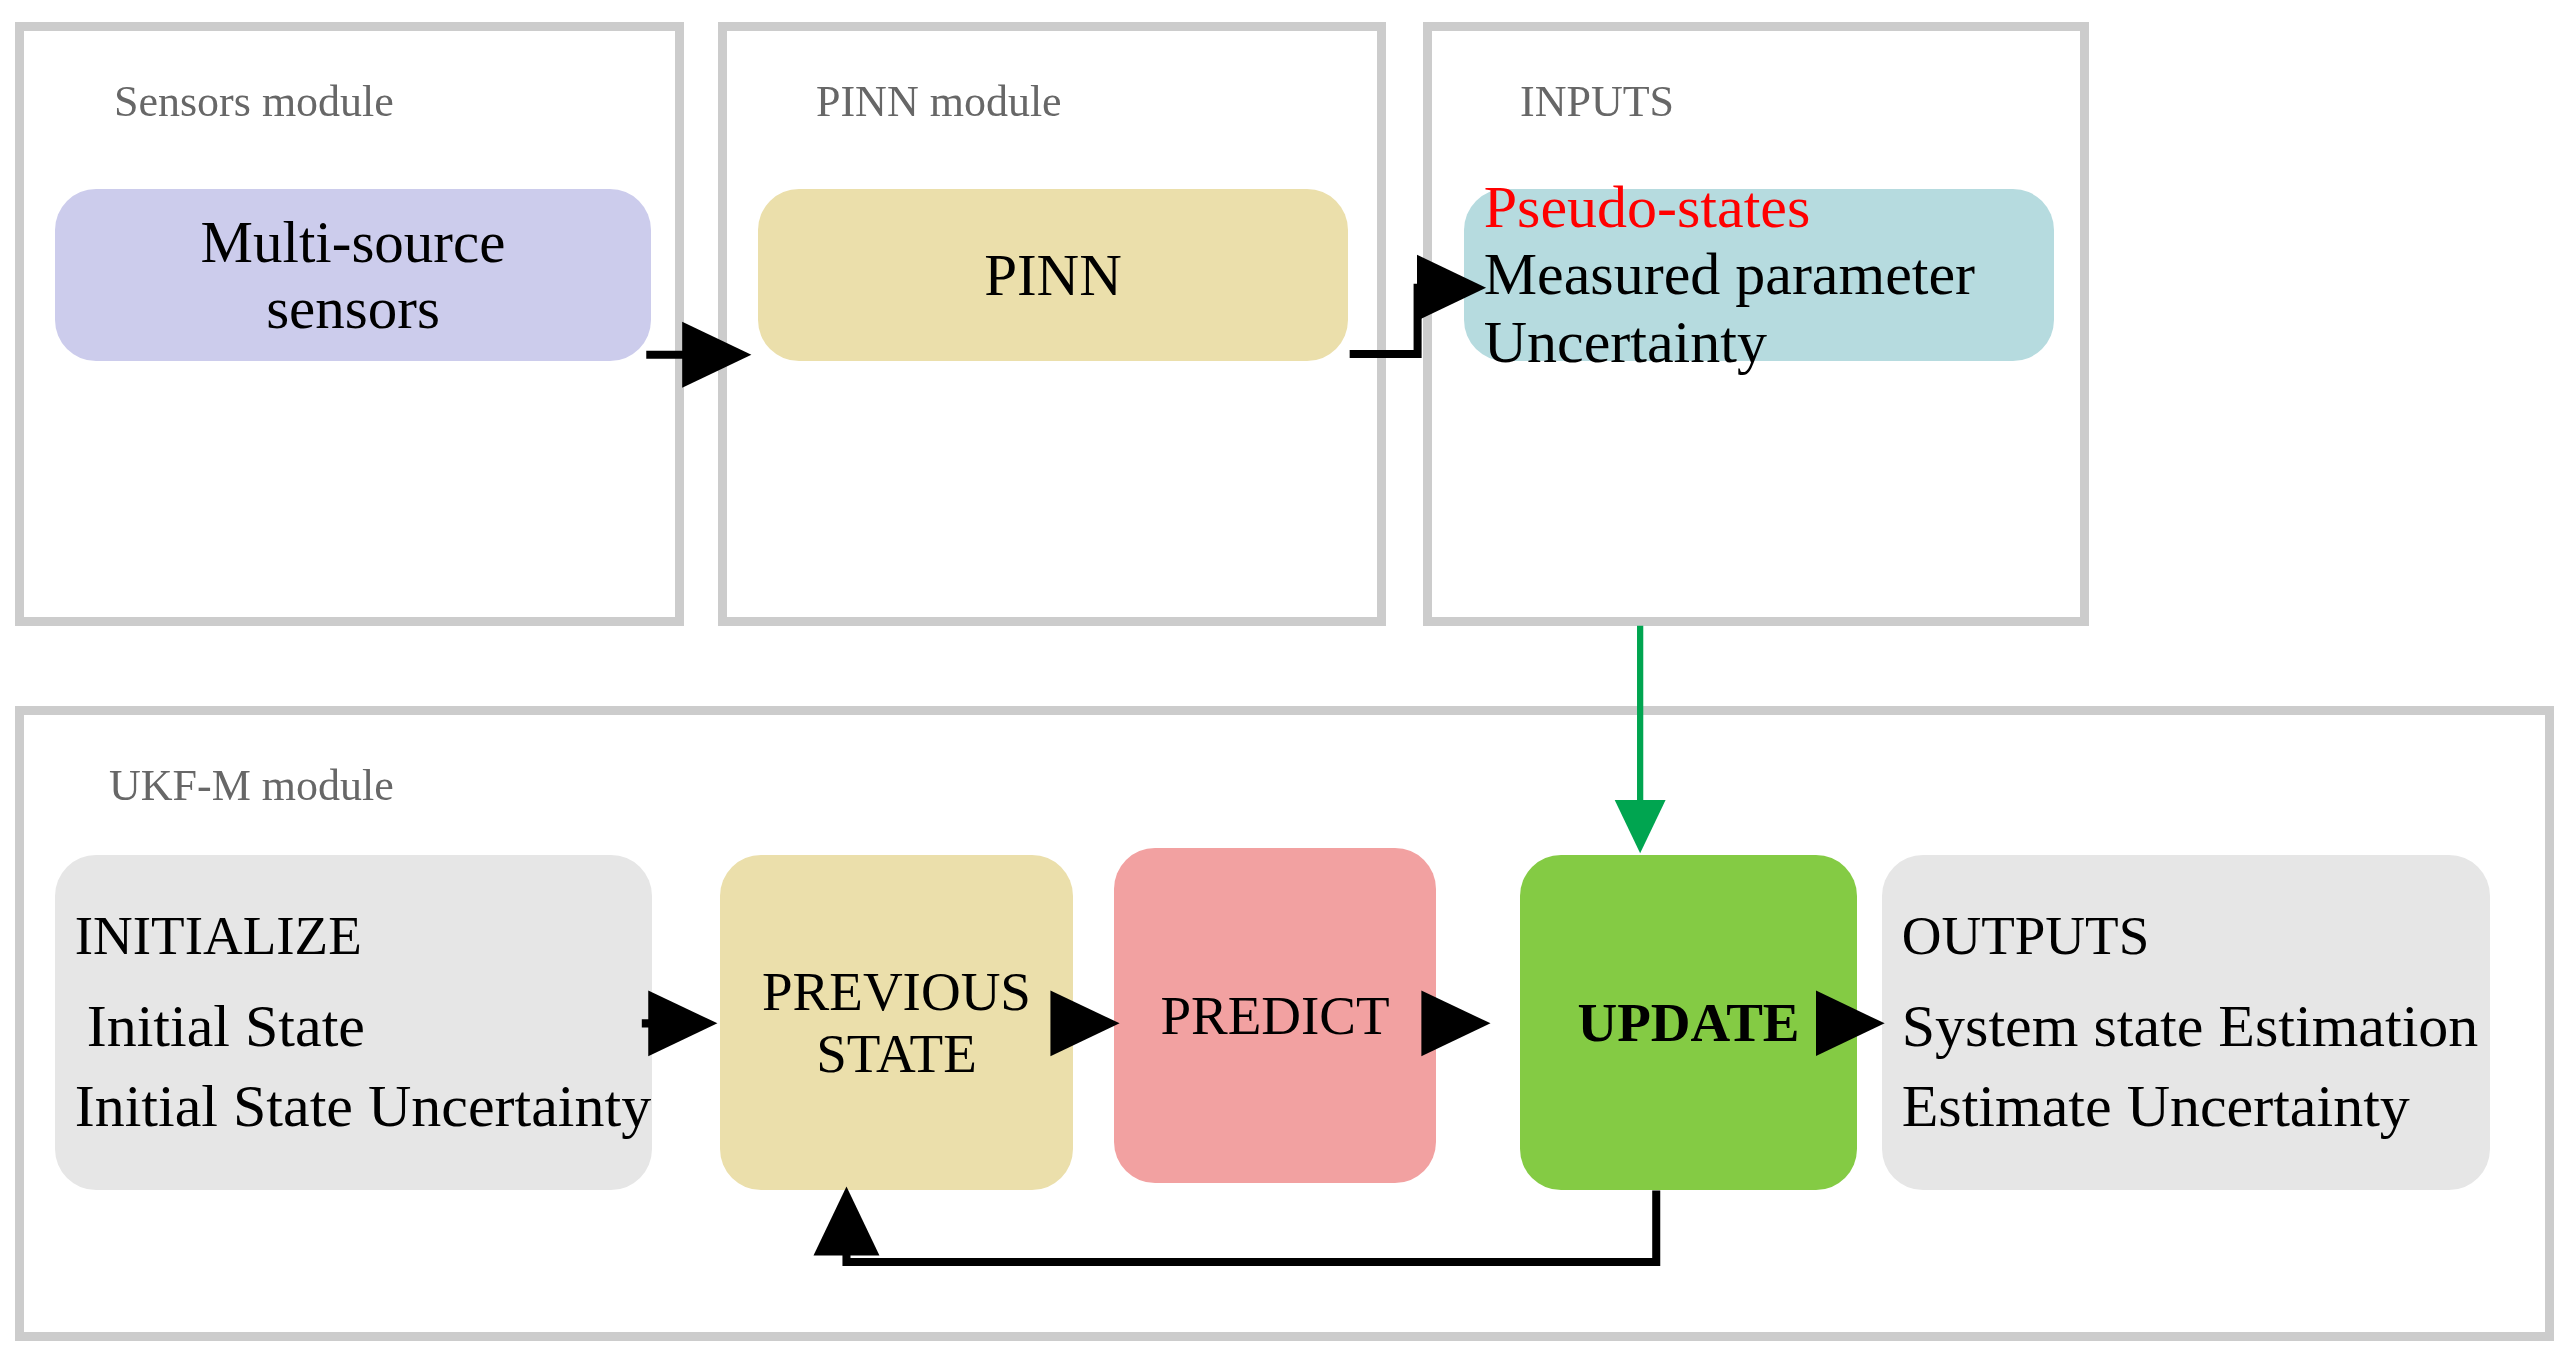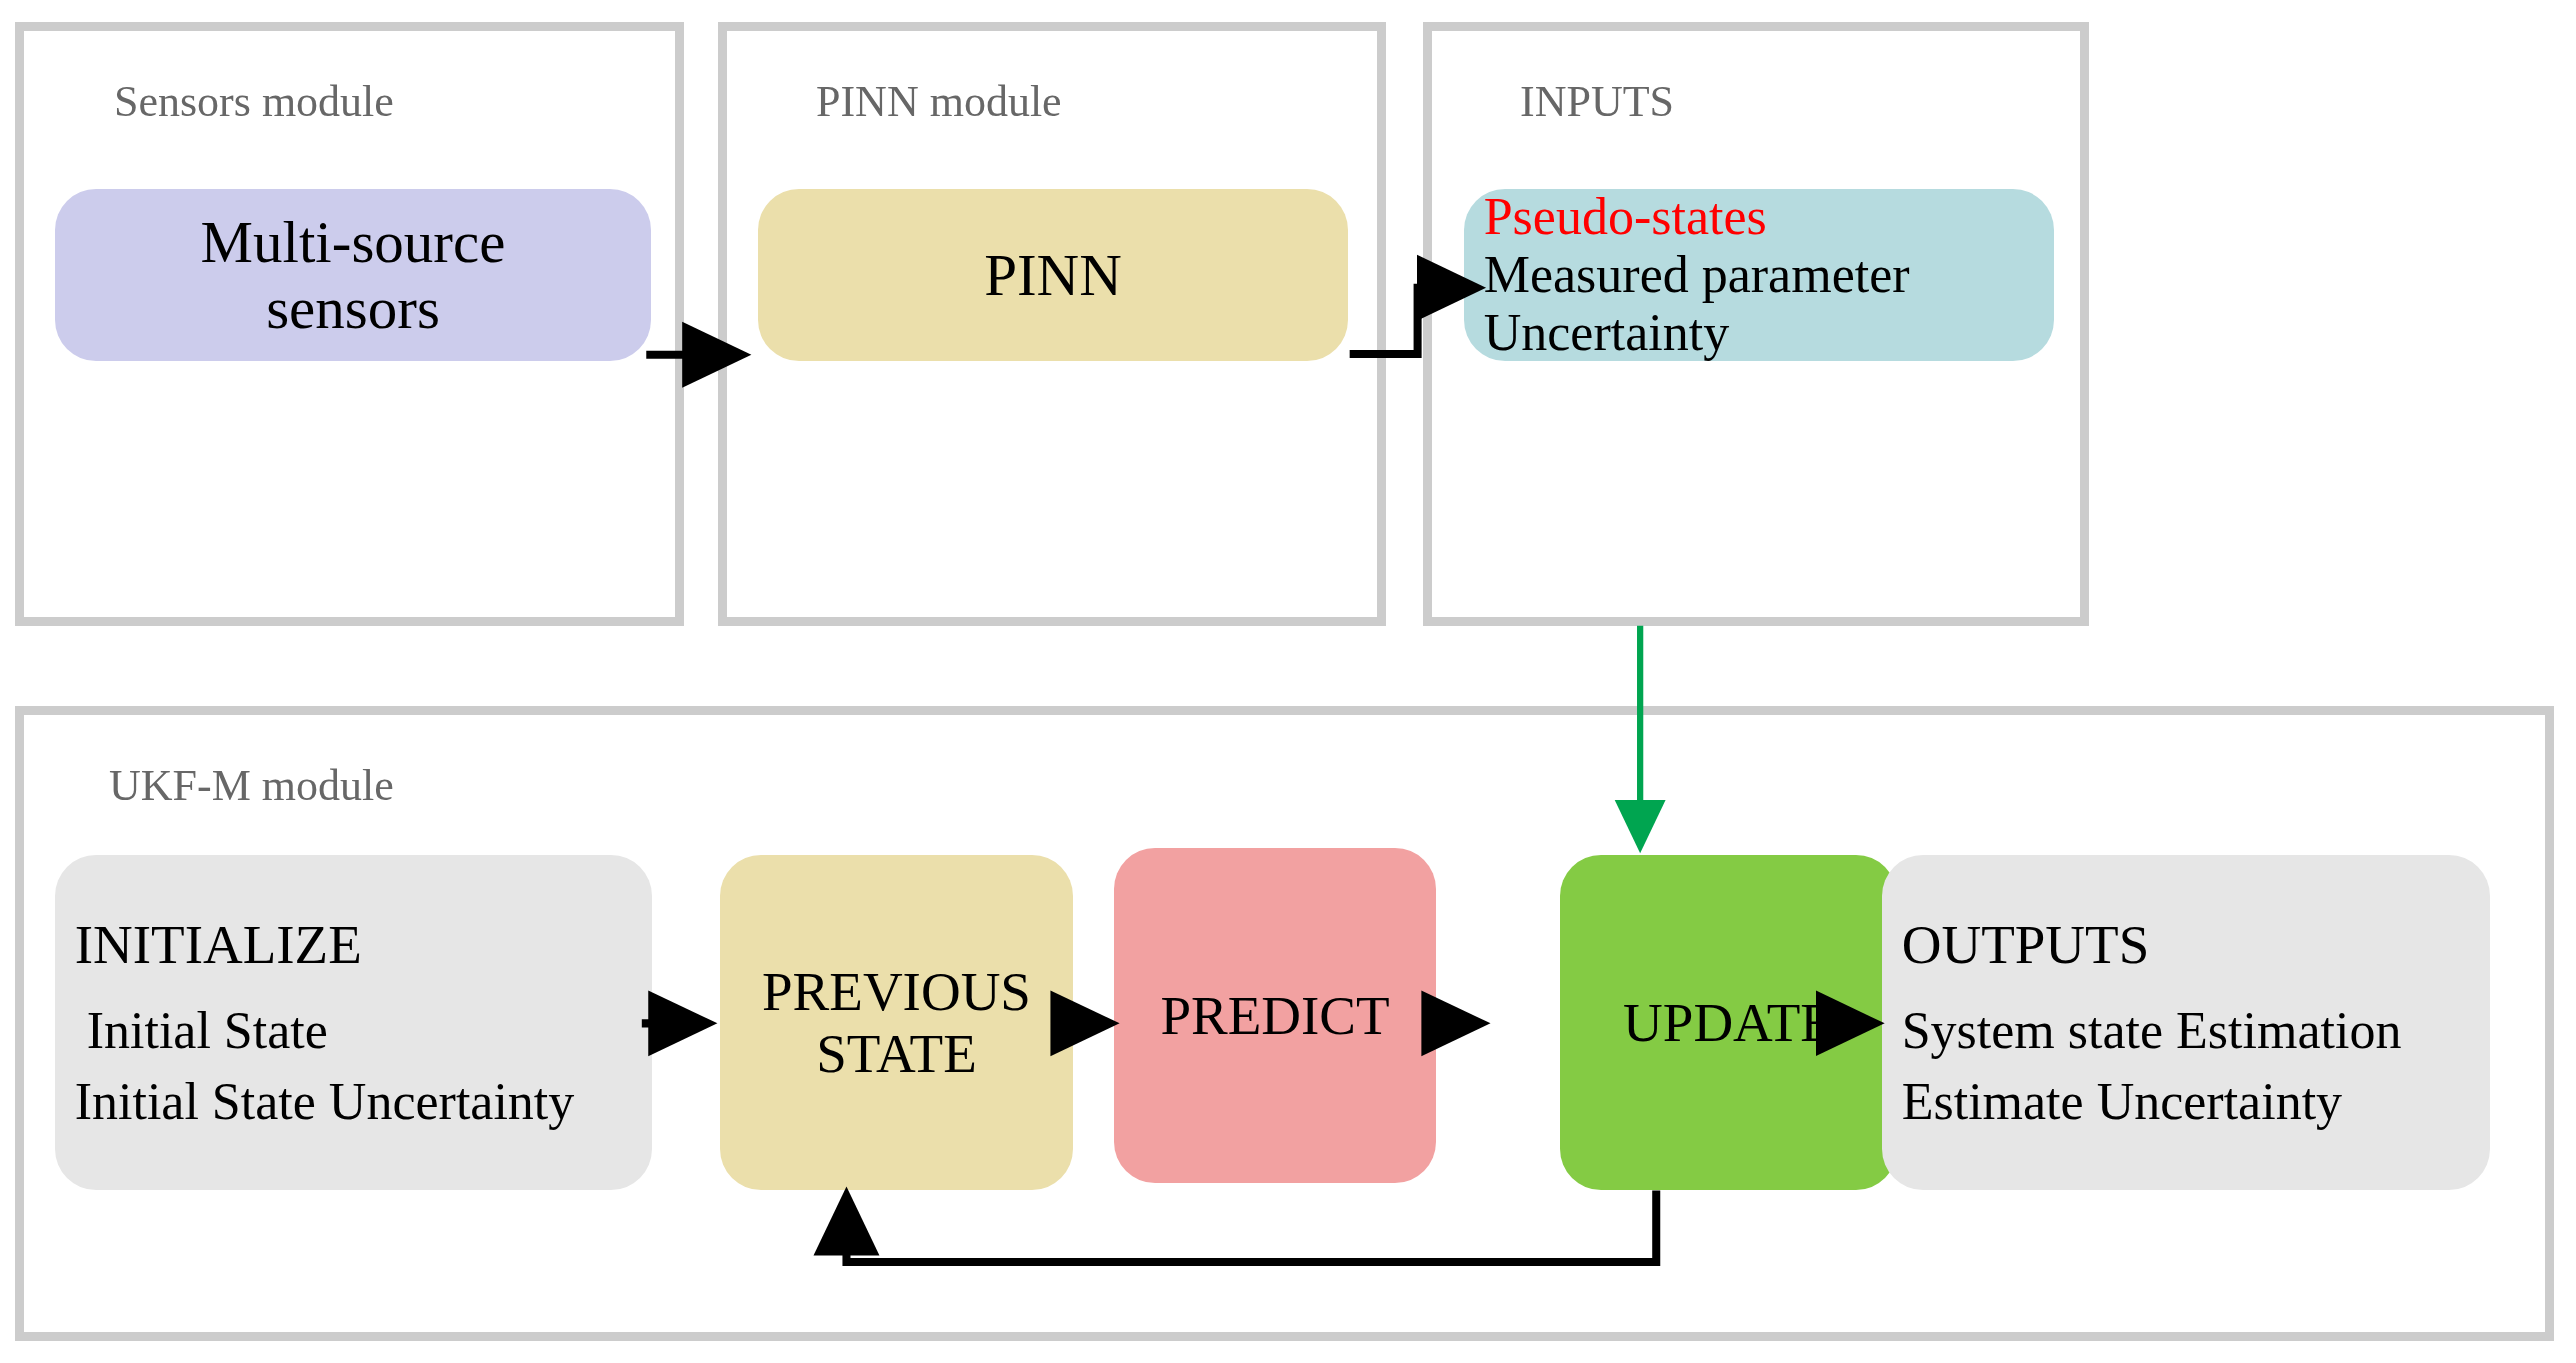--- a/index.html
+++ b/index.html
@@ -46,21 +46,21 @@
   }
   .node-line {
     color: #000000;
     line-height: 1.12;
     white-space: nowrap;
   }
   .big {
     font-size: 59px;
   }
   .med {
-    font-size: 52px;
+    font-size: 60px;
   }
   .hdr {
     font-size: 55px;
   }
   .red {
     color: #ff0000;
   }
   .pad-l {
     padding-left: 19.7px;
   }
@@ -110,21 +110,21 @@
 
   <div class="node center" style="left:720px; top:855px; width:353px; height:335px; background:#ebdfab;">
     <div class="node-line hdr">PREVIOUS</div>
     <div class="node-line hdr">STATE</div>
   </div>
 
   <div class="node center" style="left:1114px; top:848px; width:322px; height:335px; background:#f2a1a1;">
     <div class="node-line hdr">PREDICT</div>
   </div>
 
-  <div class="node center" style="left:1560px; top:855px; width:337px; height:335px; background:#84cb44;">
+  <div class="node center" style="left:1520px; top:855px; width:337px; height:335px; background:#84cb44;font-weight:bold;">
     <div class="node-line hdr">UPDATE</div>
   </div>
 
   <div class="node left" style="left:1882px; top:855px; width:608px; height:335px; background:#e6e6e6;">
     <div class="node-line hdr pad-l" style="margin-bottom:27px;">OUTPUTS</div>
     <div class="node-line med pad-l" style="margin-bottom:12.5px;">System state Estimation</div>
     <div class="node-line med pad-l">Estimate Uncertainty</div>
   </div>
 
   <svg class="overlay" viewBox="0 0 2882 1525">

